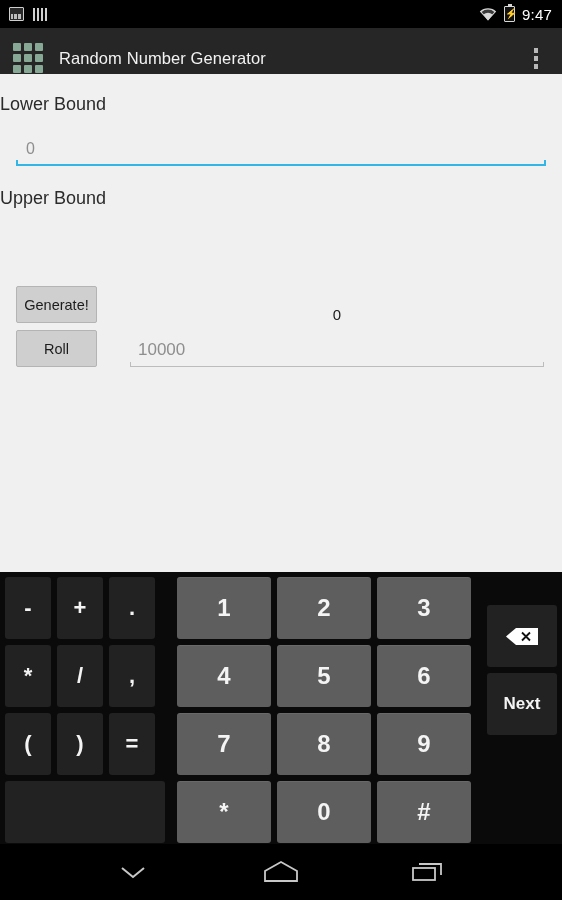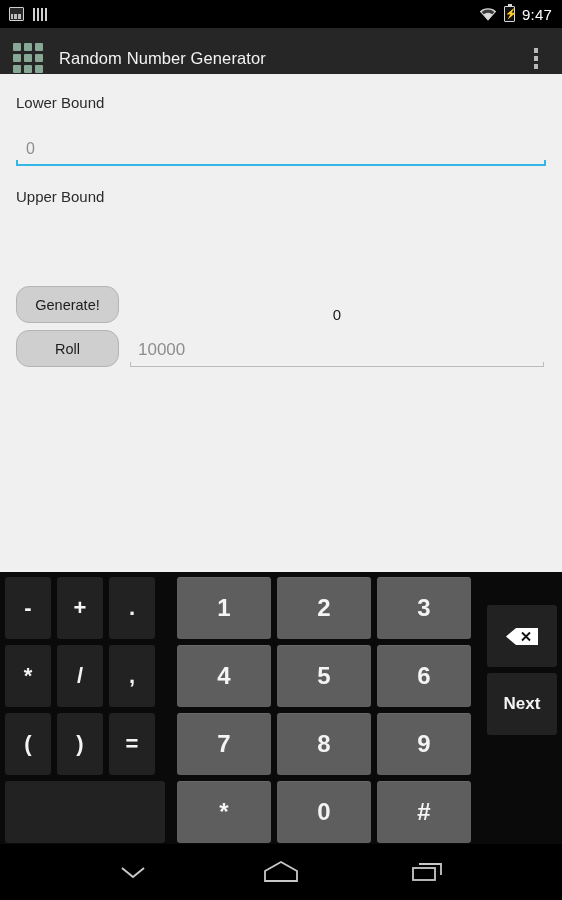--- a/index.html
+++ b/index.html
@@ -65,21 +65,21 @@
     padding: 8px 6px; cursor: pointer;
   }
   .overflow i { display:block; width: 4.5px; height: 4.5px; background:#b9b9b9; }
 
   
   .content {
     position: absolute; top: 74px; left: 0; width: 562px; height: 498px;
     background: #f0f0f0;
   }
   .field-label {
-    color: #2b2b2b; font-size: 15px; padding-left: 16px;
+    color: #2b2b2b; font-size: 18px; 
   }
   .label-lower { position: absolute; top: 20px; }
   .label-upper { position: absolute; top: 114px; }
 
   .input-wrap { position: absolute; left: 16px; width: 530px; }
   .input-lower { top: 62px; }
   .input-upper { top: 156px; }
   .txtinput {
     width: 100%; background: transparent; border: none; outline: none;
     font-family: "Liberation Sans", sans-serif; font-size: 16px; color: #333;
@@ -88,22 +88,22 @@
   .txtinput::placeholder { color: #8e8e8e; opacity: 1; }
   .underline { height: 2px; background: #33b5e5; width: 100%; position: relative; }
   .underline::before, .underline::after {
     content:""; position:absolute; top:-4px; width:2px; height:4px; background:#33b5e5;
   }
   .underline::before { left: 0; } .underline::after { right: 0; }
   .underline.inactive { height: 1px; background: #bcbcbc; }
   .underline.inactive::before, .underline.inactive::after { background:#bcbcbc; height:4px; top:-4px; width:1px; }
 
   .btn {
-    position: absolute; left: 16px; width: 103px; height: 37px;
-    background: #cfcfcf; border: 1px solid #b4b4b4; border-radius: 13px;
+    position: absolute; left: 16px; width: 81px; height: 37px;
+    background: #cfcfcf; border: 1px solid #b4b4b4; border-radius: 2px;
     color: #1c1c1c; font-size: 14.5px; font-family: "Liberation Sans", sans-serif;
     cursor: pointer; padding: 0;
   }
   .btn-generate { top: 212px; }
   .btn-roll { top: 256px; }
 
   .result-value {
     position: absolute; top: 232px; left: 0; width: 562px; text-align: center;
     color: #1b1b1b; font-size: 15px; margin-left: 112px; width: 450px;
   }

